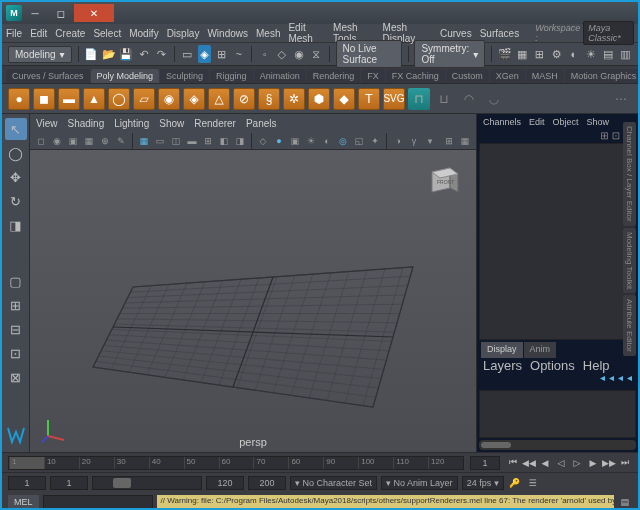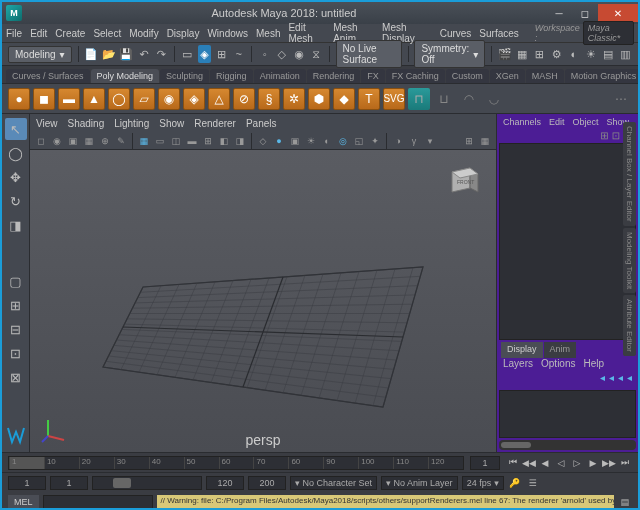--- a/index.html
+++ b/index.html
@@ -33,29 +33,29 @@
 .tool-gap { height: 30px; }
 .viewport-wrap { flex: 1; display: flex; flex-direction: column; position: relative; }
 .panel-menu { height: 18px; background: #444850; display: flex; align-items: center; padding: 0 6px; gap: 10px; color: #ccc; font-size: 10px; }
 .panel-tools { height: 18px; background: #444850; display: flex; align-items: center; padding: 0 4px; gap: 2px; border-bottom: 1px solid #2a2c30; }
 .panel-tool { width: 14px; height: 14px; color: #999; font-size: 9px; display: flex; align-items: center; justify-content: center; }
 .panel-tool.blue { color: #5ab8e8; }
 .viewport { flex: 1; background: linear-gradient(#5a5c62,#4a4c52); position: relative; overflow: hidden; }
 .grid-plane { position: absolute; left: 50%; top: 50%; transform: translate(-50%, -30%); }
 .viewcube { position: absolute; top: 10px; right: 14px; width: 40px; height: 40px; }
 .axis-gizmo { position: absolute; bottom: 8px; left: 10px; width: 30px; height: 30px; }
-.persp-label { position: absolute; bottom: 4px; left: 50%; transform: translateX(-50%); color: #ccc; font-size: 14px; }
-.right-panel { width: 142px; background: #4c1d95; display: flex; flex-direction: column; border-left: 1px solid #2a2c30; }
+.persp-label { position: absolute; bottom: 4px; left: 50%; transform: translateX(-50%); color: #ccc; font-size: 11px; }
+.right-panel { width: 162px; background: #0f172a; display: flex; flex-direction: column; border-left: 1px solid #2a2c30; }
 .rpanel-tabs { height: 16px; display: flex; align-items: center; gap: 8px; padding: 0 6px; font-size: 9px; color: #bbb; }
 .channel-box { flex: 1; background: #2d2f35; margin: 2px; border: 1px solid #222; }
 .layer-box { height: 110px; display: flex; flex-direction: column; }
 .ltabs { height: 16px; display: flex; padding: 0 4px; gap: 1px; font-size: 9px; }
 .ltab { padding: 2px 6px; background: #3a3c42; color: #999; }
 .ltab.active { background: #4a4d55; color: #ccc; }
-.lmenu { height: 14px; display: flex; gap: 8px; padding: 0 6px; font-size: 10px; color: #bbb; }
+.lmenu { height: 14px; display: flex; gap: 8px; padding: 0 6px; font-size: 13px; color: #bbb; }
 .licons { height: 16px; display: flex; justify-content: flex-end; gap: 4px; padding: 0 6px; font-size: 10px; color: #5ab8e8; }
 .layer-list { flex: 1; background: #2d2f35; margin: 2px; border: 1px solid #222; }
 .layer-scroll { height: 10px; background: #333; margin: 0 2px 2px; border-radius: 4px; position: relative; }
 .layer-scroll::after { content: ''; position: absolute; left: 2px; top: 2px; width: 30px; height: 6px; background: #666; border-radius: 3px; }
 .side-tabs { position: absolute; right: 2px; top: 120px; writing-mode: vertical-rl; font-size: 8px; color: #888; display: flex; gap: 2px; }
 .stab { background: #3a3c42; padding: 4px 2px; border-radius: 2px; }
 .timeline { height: 20px; background: #3a3c42; display: flex; align-items: center; padding: 0 6px; gap: 6px; border-top: 1px solid #2a2c30; }
 .tl-ruler { flex: 1; height: 14px; background: #2d2f35; border: 1px solid #222; position: relative; display: flex; font-size: 8px; color: #888; }
 .tick { flex: 1; border-left: 1px solid #444; padding-left: 2px; }
 .tick.curr { background: #555; }
@@ -71,39 +71,38 @@
 .mel-btn { background: #4a4d55; padding: 2px 6px; font-size: 9px; color: #ccc; border-radius: 0; }
 .cmd-input { width: 110px; height: 14px; background: #2d2f35; border: 1px solid #222; }
 .log-out { flex: 1; height: 14px; background: #d8c878; color: #333; font-size: 8px; padding: 1px 4px; overflow: hidden; white-space: nowrap; }
 .maya-logo { position: absolute; bottom: 62px; left: 4px; width: 20px; height: 20px; }
 </style>
 </head>
 <body>
 
 <div class="titlebar">
   <div class="logo">M</div>
-  <div class="title">Autodesk Maya 2018: untitled</div>
   <div class="win-btns">
     <div class="win-btn">─</div>
     <div class="win-btn">◻</div>
     <div class="win-btn close">✕</div>
   </div>
 </div>
 
 <div class="menubar">
   <span>File</span>
   <span>Edit</span>
   <span>Create</span>
   <span>Select</span>
   <span>Modify</span>
   <span>Display</span>
   <span>Windows</span>
   <span>Mesh</span>
   <span>Edit Mesh</span>
-  <span>Mesh Anim</span>
+  <span>Mesh Tools</span>
   <span>Mesh Display</span>
   <span>Curves</span>
   <span>Surfaces</span>
   <span class="spacer"></span>
   <span class="workspace">
     <span>Workspace :</span>
     <span class="ws-sel">Maya Classic*</span>
   </span>
 </div>
 

